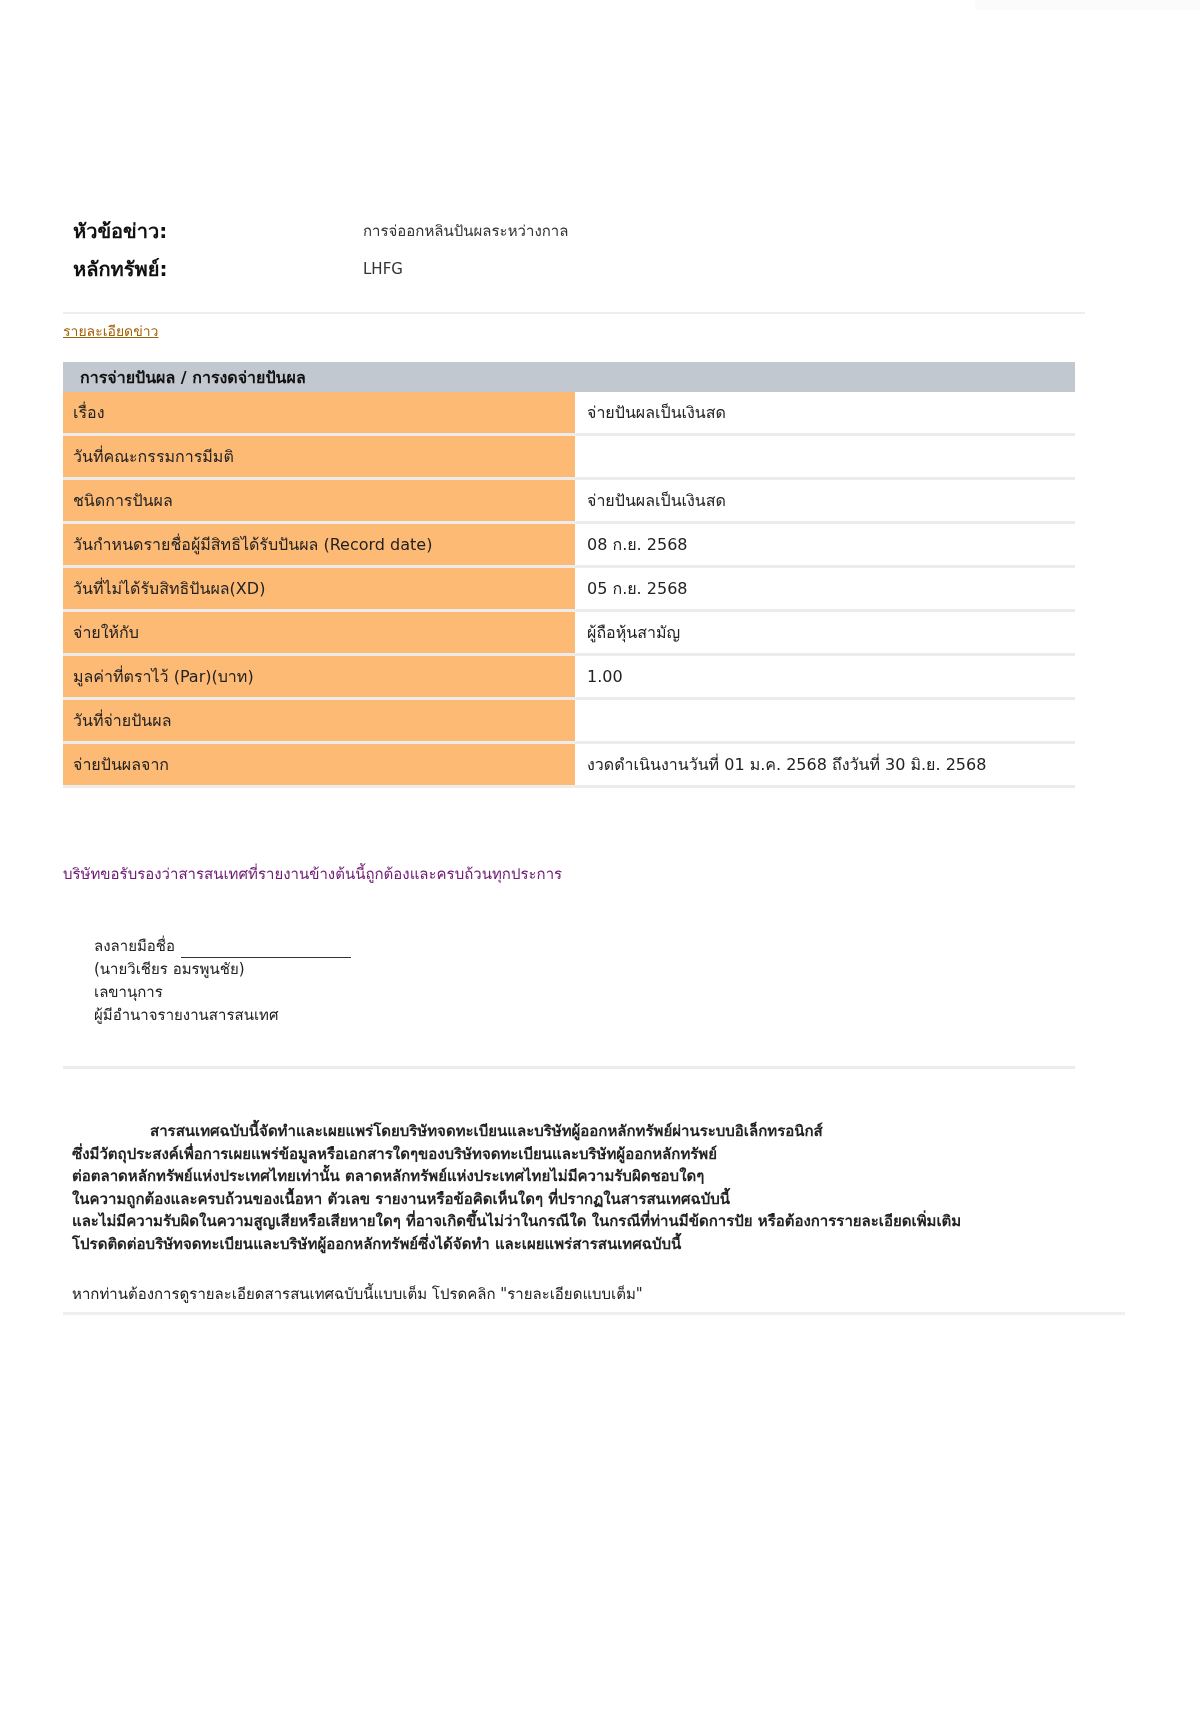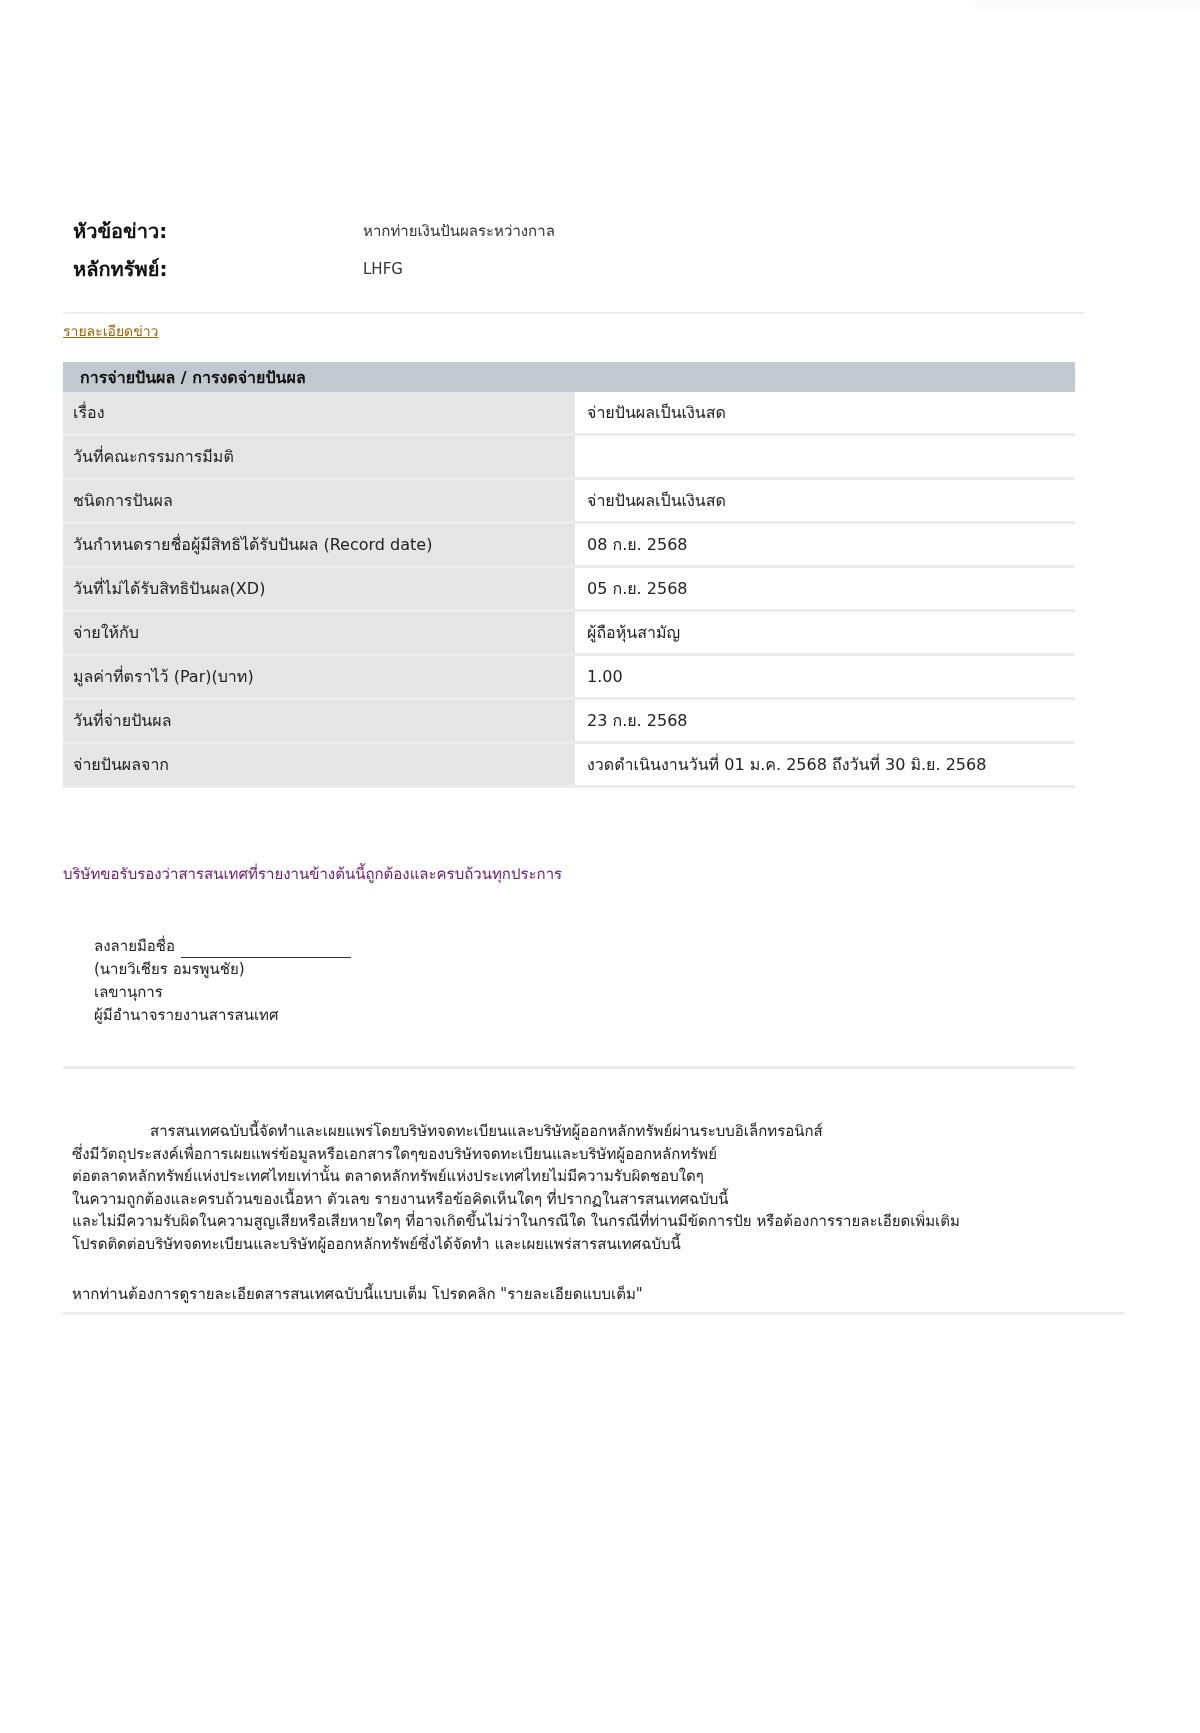--- a/index.html
+++ b/index.html
@@ -72,21 +72,21 @@
     color: #111111;
   }
   .table-row {
     display: flex;
     height: 44px;
     border-bottom: 3px solid #ececec;
     box-sizing: border-box;
   }
   .cell-label {
     width: 512px;
-    background: #e5e5e5;
+    background: #fdba74;
     display: flex;
     align-items: center;
     padding-left: 10px;
     box-sizing: border-box;
     font-size: 16px;
     color: #222222;
   }
   .cell-label.indent {
     padding-left: 37px;
   }
@@ -142,20 +142,21 @@
     width: 1060px;
     font-size: 15px;
     color: #222222;
     line-height: 22.5px;
   }
   .disclaimer .first {
     text-indent: 78px;
   }
   .disclaimer p {
     margin: 0;
+    font-weight: bold;
   }
   .original-note {
     position: absolute;
     left: 72px;
     top: 1282px;
     font-size: 15px;
     color: #222222;
   }
   .sep2 {
     position: absolute;
@@ -167,21 +168,21 @@
   }
 </style>
 </head>
 <body>
 
 <div class="topbar"></div>
 
 <div class="header-block">
   <div class="header-row">
     <div class="header-label">หัวข้อข่าว:</div>
-    <div class="header-value">หากท่ายเงินปันผลระหว่างกาล</div>
+    <div class="header-value">การจ่ออกหลินปันผลระหว่างกาล</div>
   </div>
   <div class="header-row">
     <div class="header-label">หลักทรัพย์:</div>
     <div class="header-value">LHFG</div>
   </div>
 </div>
 
 <a class="detail-link">รายละเอียดข่าว</a>
 
 <div class="table">
@@ -209,21 +210,20 @@
   <div class="table-row">
     <div class="cell-label">จ่ายให้กับ</div>
     <div class="cell-value">ผู้ถือหุ้นสามัญ</div>
   </div>
   <div class="table-row">
     <div class="cell-label">มูลค่าที่ตราไว้ (Par)(บาท)</div>
     <div class="cell-value">1.00</div>
   </div>
   <div class="table-row">
     <div class="cell-label">วันที่จ่ายปันผล</div>
-    <div class="cell-value">23 ก.ย. 2568</div>
   </div>
   <div class="table-row">
     <div class="cell-label">จ่ายปันผลจาก</div>
     <div class="cell-value">งวดดำเนินงานวันที่ 01 ม.ค. 2568 ถึงวันที่ 30 มิ.ย. 2568</div>
   </div>
 </div>
 
 <div class="certify">บริษัทขอรับรองว่าสารสนเทศที่รายงานข้างต้นนี้ถูกต้องและครบถ้วนทุกประการ</div>
 
 <div class="signature">

